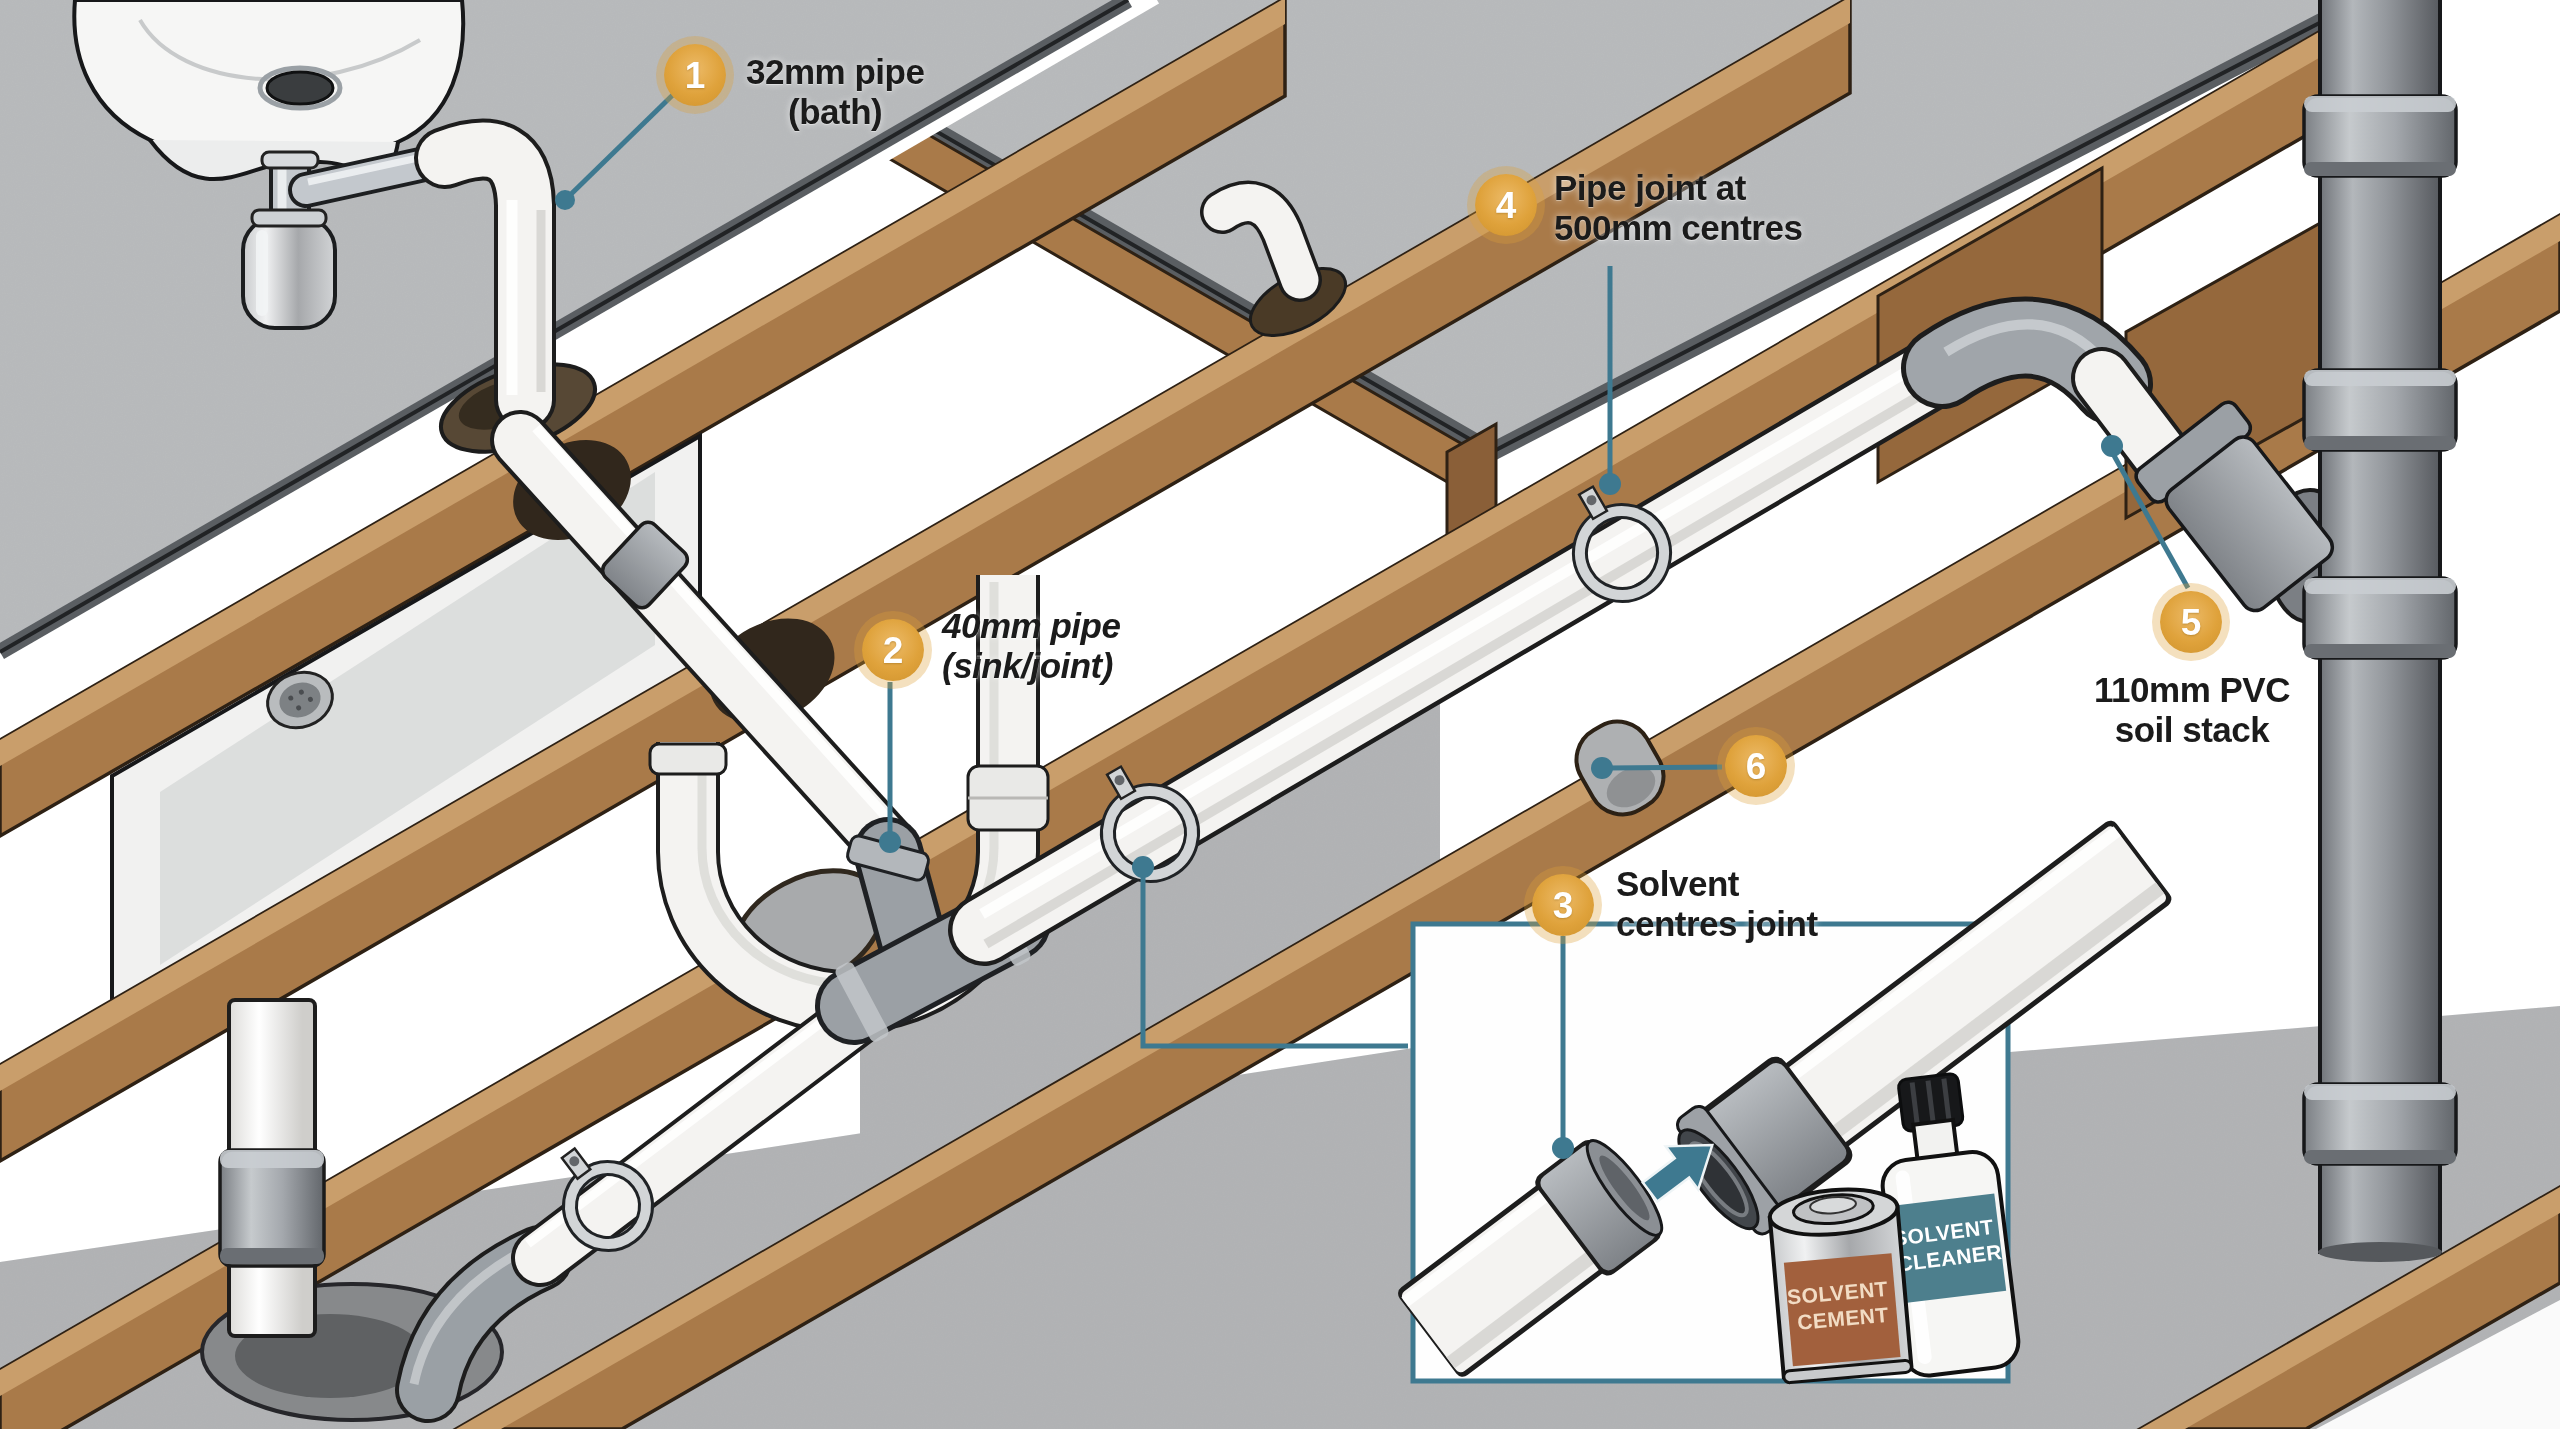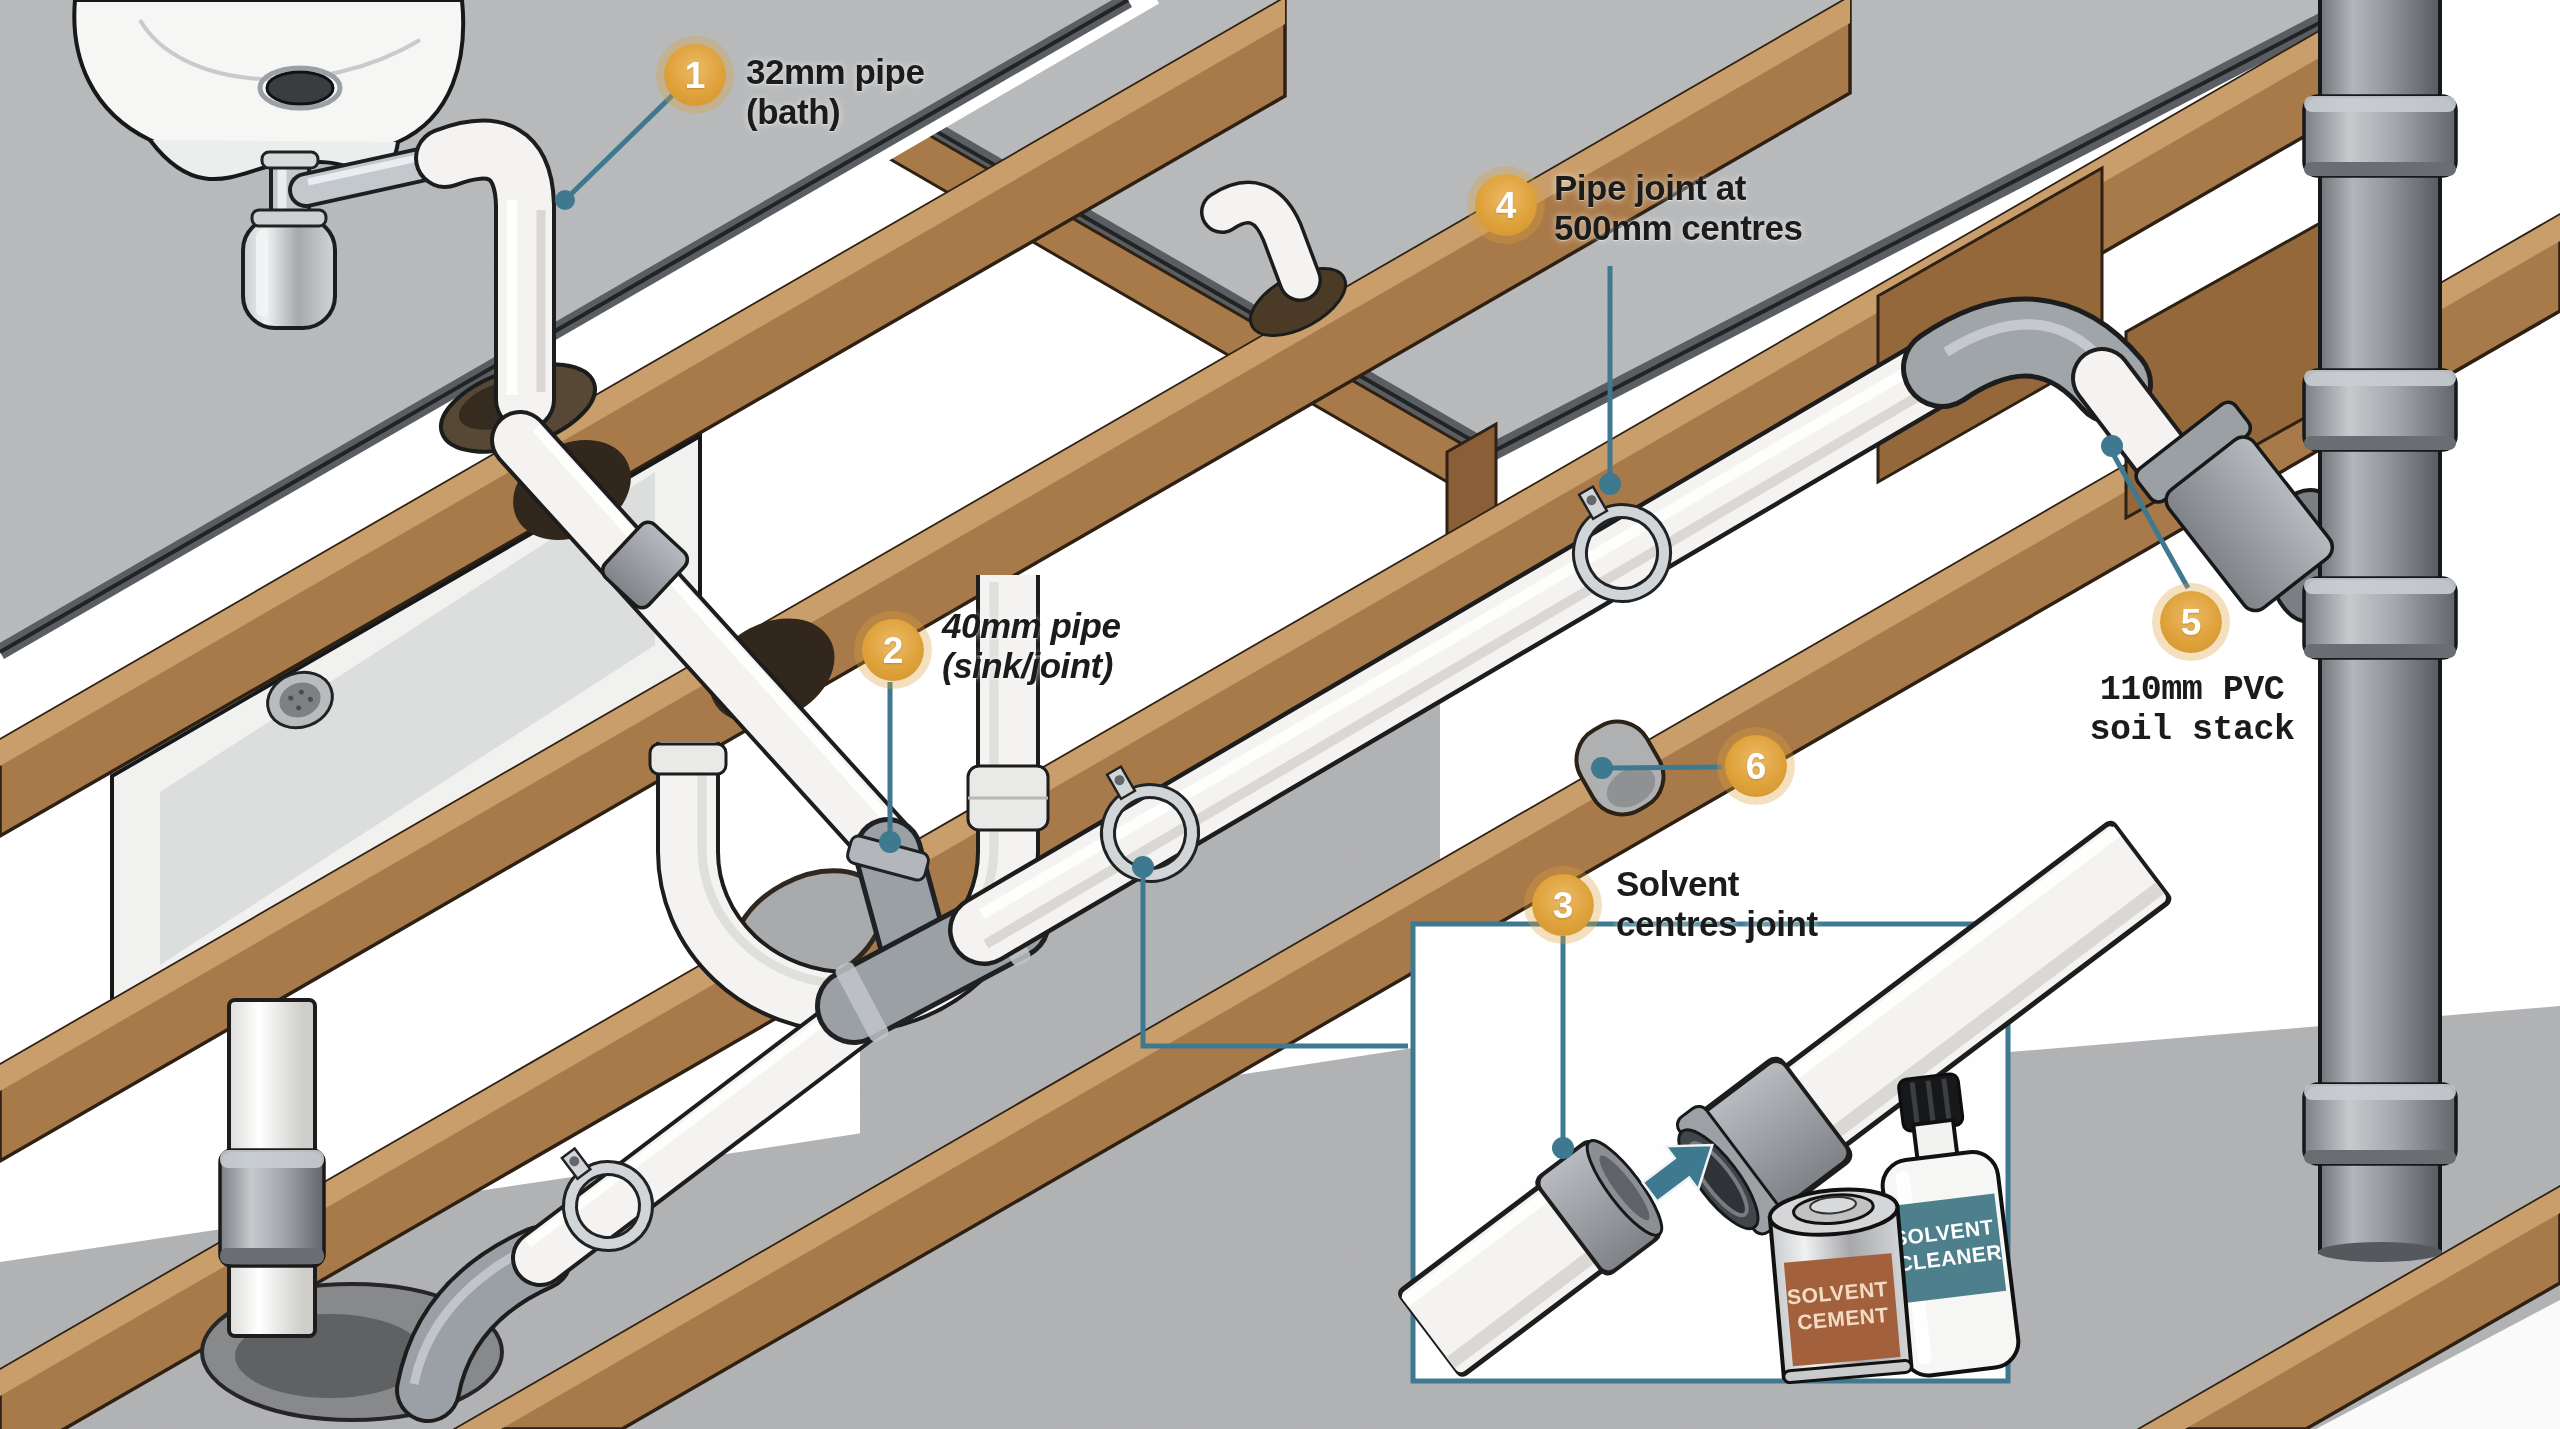--- a/index.html
+++ b/index.html
@@ -369,21 +369,21 @@
     <circle cx="1602" cy="768" r="11"></circle>
     <circle cx="1143" cy="867" r="11"></circle>
   </g>
 </svg>
 
 <div class="overlay">
 
   <div class="badge" style="left:664px;top:44px;">
     <span>1</span>
   </div>
-  <div class="clabel" style="left:746px;top:52px;">
+  <div class="clabel" style="left:746px;top:52px;text-align:center;">
     <div>32mm pipe</div>
     <div>(bath)</div>
   </div>
 
   <div class="badge" style="left:862px;top:619px;">
     <span>2</span>
   </div>
   <div class="clabel" style="left:942px;top:606px;font-style:italic;">
     <div>40mm pipe</div>
     <div>(sink/joint)</div>
@@ -401,21 +401,21 @@
     <span>4</span>
   </div>
   <div class="clabel" style="left:1554px;top:168px;">
     <div>Pipe joint at</div>
     <div>500mm centres</div>
   </div>
 
   <div class="badge" style="left:2160px;top:591px;">
     <span>5</span>
   </div>
-  <div class="clabel center" style="left:2062px;top:670px;width:260px;font-family:Liberation Mono, monospace;">
+  <div class="clabel center" style="left:2062px;top:670px;width:260px;">
     <div>110mm PVC</div>
     <div>soil stack</div>
   </div>
 
   <div class="badge" style="left:1725px;top:735px;">
     <span>6</span>
   </div>
 
 </div>
 </div>

